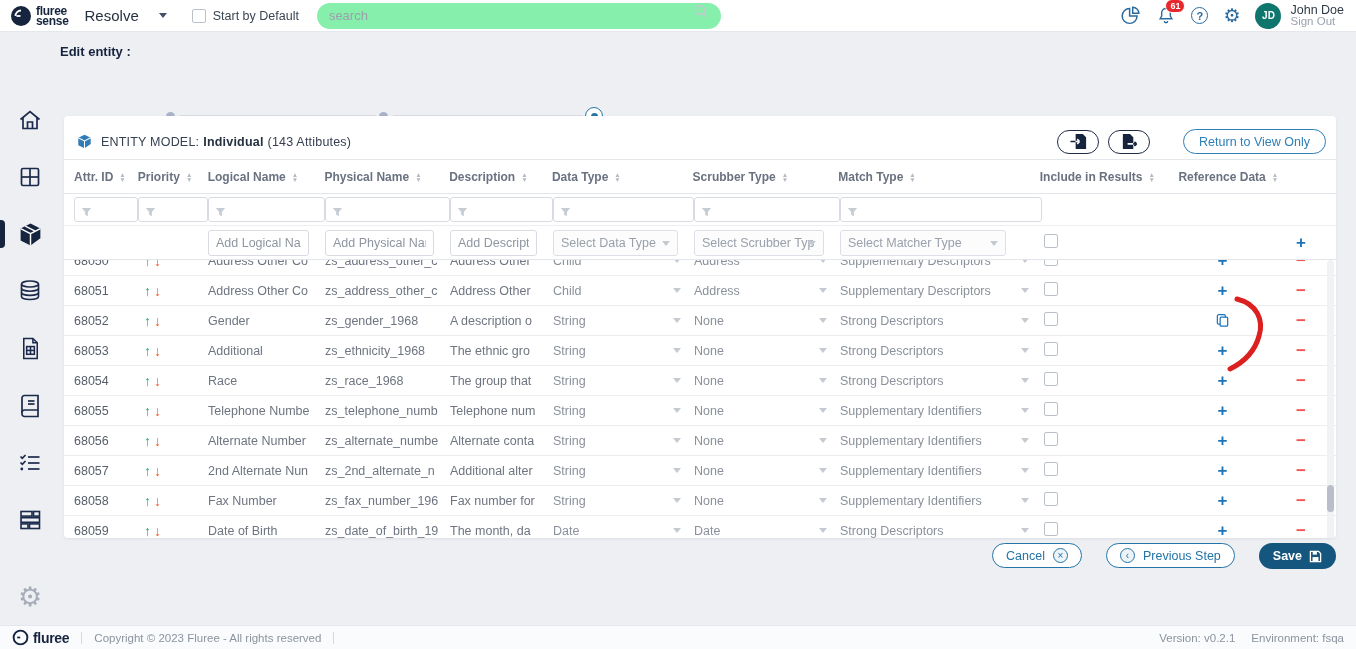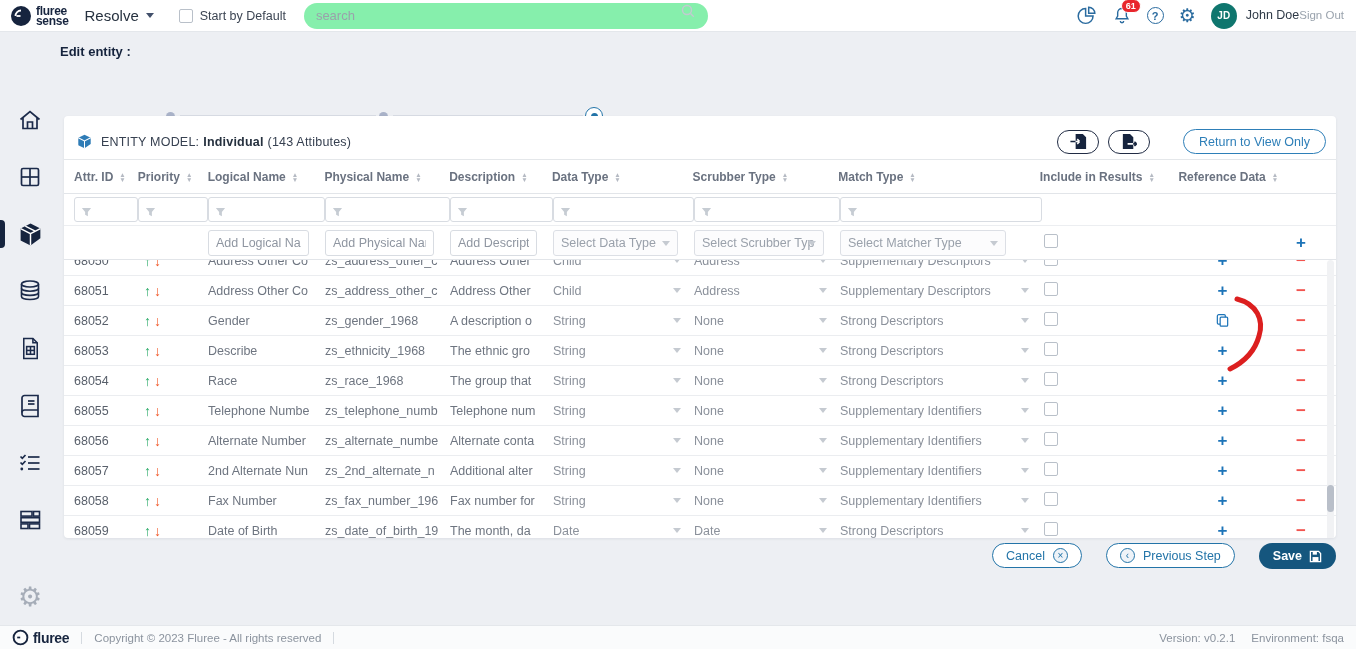--- a/index.html
+++ b/index.html
@@ -12,36 +12,36 @@
     color:#2f3a47;
   }
   
   .top-header {
     position:absolute; top:0; left:0; width:1356px; height:32px;
     background:#fff; border-bottom:1px solid #e4e7eb;
     display:flex; align-items:center; padding:0 10px; z-index:20;
   }
   .logo { display:flex; align-items:center; gap:4px; cursor:pointer; }
   .logo-text { display:flex; flex-direction:column; line-height:10px; font-weight:800; color:#16243e; font-size:12px; letter-spacing:-.3px; }
-  .nav-menu { display:flex; align-items:center; gap:7px; margin-left:16px; font-size:15px; color:#26313f; cursor:pointer; }
+  .nav-menu { display:flex; align-items:center; gap:20px; margin-left:16px; font-size:15px; color:#26313f; cursor:pointer; }
   .caret-down { width:0; height:0; border-left:4px solid transparent; border-right:4px solid transparent; border-top:5px solid #42506b; }
   .start-default { display:flex; align-items:center; gap:7px; margin-left:25px; font-size:12.5px; color:#3c4553; }
   .cb { width:14px; height:14px; border:1px solid #b9c0c9; border-radius:2px; background:#fff; display:inline-block; }
   .search-pill { position:relative; margin-left:18px; width:404px; height:26px; background:#86efac; border-radius:14px; display:flex; padding:0 12px; }
   .search-pill input { border:none; outline:none; background:transparent; flex:1; font-size:13px; color:#4a5360; font-family:"Liberation Sans",sans-serif; }
   .search-pill input::placeholder { color:#9aa1ab; }
   .header-right { margin-left:auto; display:flex; align-items:center; gap:15px; padding-right:2px; }
   .hicon { position:relative; display:flex; align-items:center; justify-content:center; cursor:pointer; }
   .badge { position:absolute; top:-6px; left:9px; background:#e8262d; color:#fff; font-size:9px; font-weight:bold; border-radius:8px; padding:1px 4px; border:1.5px solid #fff; line-height:10px; }
   .qmark { width:17px; height:17px; border:1.7px solid #2a6b9f; border-radius:50%; color:#2a6b9f; font-size:11px; font-weight:bold; display:flex; align-items:center; justify-content:center; }
   .qmark::before { content:"?"; }
   .gear-glyph { color:#2a6b9f; font-size:19px; line-height:19px; }
   .gear-glyph::before { content:"\2699"; }
   .avatar { width:26px; height:26px; border-radius:50%; background:#0f766e; color:#fff; font-size:10px; font-weight:bold; display:flex; align-items:center; justify-content:center; }
-  .user-block { display:flex; flex-direction:row; line-height:11px; margin-left:-6px; }
+  .user-block { display:flex; flex-direction:column; line-height:11px; margin-left:-6px; }
   .user-name { font-size:12.5px; color:#2f3a47; }
   .sign-out { font-size:11.5px; color:#9aa3ad; cursor:pointer; }
   
   .sidebar { position:absolute; left:0; top:32px; width:60px; bottom:24px; display:flex; flex-direction:column; align-items:center; z-index:10; }
   .side-item { width:60px; height:56px; display:flex; align-items:center; justify-content:center; position:relative; cursor:pointer; margin-top:2px;}
   .side-item.first { margin-top:60px; }
   .active-notch { position:absolute; left:0; top:14px; width:5px; height:28px; background:#16243e; border-radius:0 4px 4px 0; }
   .side-gear { margin-top:22px; color:#a6adb8; font-size:27px; }
   .side-gear::before { content:"\2699"; }
   
@@ -493,21 +493,21 @@
     <span class="c-del del-cell">
           <span class="minus-btn">−</span>
         </span>
   </div>
       <div class="gridrow trow">
     <span class="c-id cell td id">68053</span>
     <span class="c-pri pri-arrows">
       <span class="up-arr">↑</span>
       <span class="down-arr">↓</span>
     </span>
-    <span class="c-log cell td">Describe</span>
+    <span class="c-log cell td">Additional</span>
     <span class="c-phys cell td">zs_ethnicity_1968</span>
     <span class="c-desc cell td">The ethnic gro</span>
     <span class="c-dt cell">
           <span class="row-select">
             <span>String</span>
             <i class="sel-caret"></i>
           </span>
         </span>
     <span class="c-sc cell">
           <span class="row-select">

